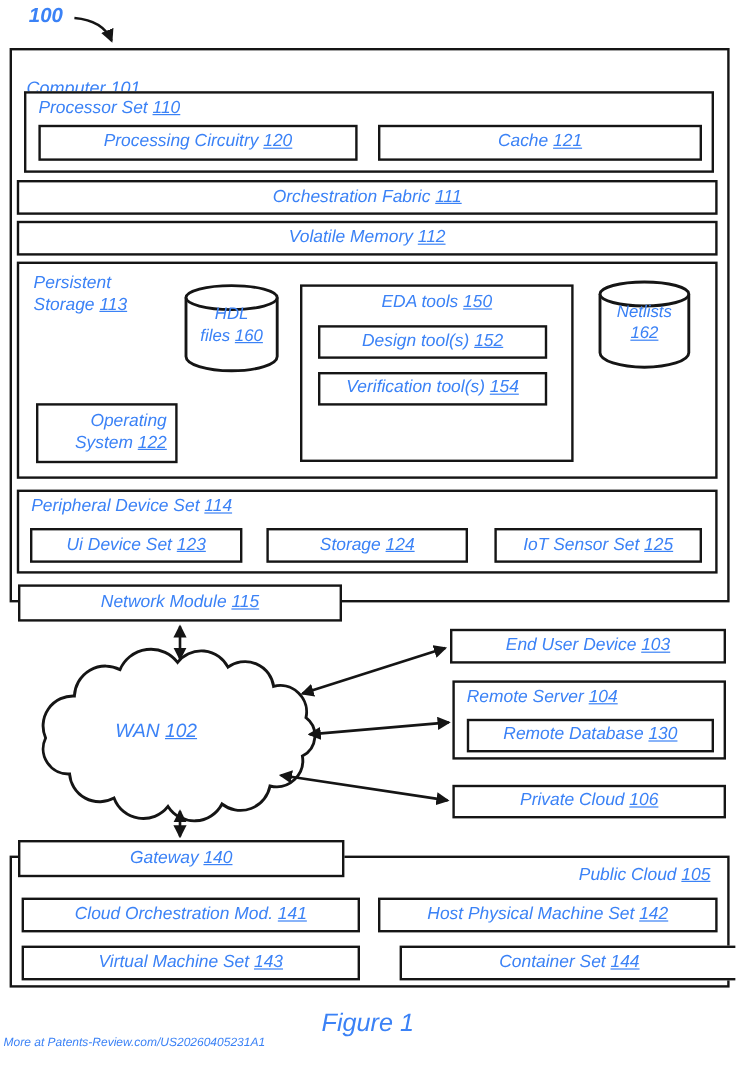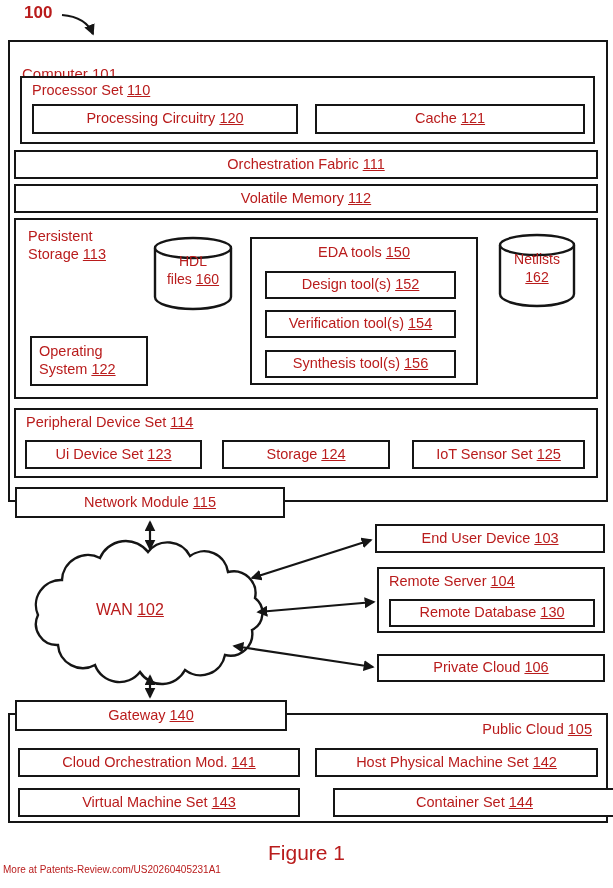--- a/index.html
+++ b/index.html
@@ -1,20 +1,20 @@
 <!DOCTYPE html>
 <html><head>
 <meta charset="utf-8">
 <style>
   html,body{margin:0;padding:0;background:#fff;}
   .canvas{position:relative;width:613px;height:888px;background:#ffffff;
-          font-family:"Liberation Sans",sans-serif;color:#b91c1c;overflow:hidden;}
+          font-family:"Liberation Sans",sans-serif;color:#3b82f6;overflow:hidden;font-style:italic;}
   .box{position:absolute;box-sizing:border-box;border:2px solid #151515;background:#fff;z-index:2;}
   .raised{z-index:4;}
-  .center{display:flex;align-items:center;justify-content:center;text-align:left;}
+  .center{display:flex;align-items:center;justify-content:center;text-align:right;}
   .lbl{font-size:14.5px;line-height:1.22;}
   .corner{position:absolute;top:4px;left:10px;}
   .num{text-decoration:underline;}
   .overlay{position:absolute;left:0;top:0;z-index:1;pointer-events:none;}
   .cyl{position:absolute;z-index:2;}
   .cyltext{position:absolute;z-index:3;font-size:14px;line-height:1.25;text-align:center;}
   .refnum{position:absolute;left:24px;top:3px;font-size:17px;font-weight:bold;z-index:3;}
   .caption{position:absolute;left:0;top:841px;width:613px;text-align:center;font-size:21px;z-index:3;}
   .footer{position:absolute;left:3px;top:864px;font-size:10px;z-index:3;}
   .pc-lbl{position:absolute;top:6px;right:14px;}
@@ -85,23 +85,20 @@
 
   <div class="box" style="left:250px;top:237px;width:228px;height:148px">
     <div class="lbl" style="position:absolute;top:5px;left:0;right:0;text-align:center"><span>EDA tools</span> <span class="num">150</span></div>
   </div>
   <div class="box center" style="left:265px;top:271px;width:191px;height:28px">
     <div class="lbl"><span>Design tool(s)</span> <span class="num">152</span></div>
   </div>
   <div class="box center" style="left:265px;top:310px;width:191px;height:28px">
     <div class="lbl"><span>Verification tool(s)</span> <span class="num">154</span></div>
   </div>
-  <div class="box center" style="left:265px;top:350px;width:191px;height:28px">
-    <div class="lbl"><span>Synthesis tool(s)</span> <span class="num">156</span></div>
-  </div>
 
   <svg class="cyl" style="left:497px;top:231px" width="80" height="80">
     <path d="M3,14 L3,63 A37,12 0 0 0 77,63 L77,14" fill="#fff" stroke="#151515" stroke-width="2.4"></path>
     <ellipse cx="40" cy="14" rx="37" ry="10" fill="#fff" stroke="#151515" stroke-width="2.4"></ellipse>
   </svg>
   <div class="cyltext" style="left:499px;top:251px;width:76px">
     <span>Netlists</span><br>
     <span class="num">162</span>
   </div>
 

